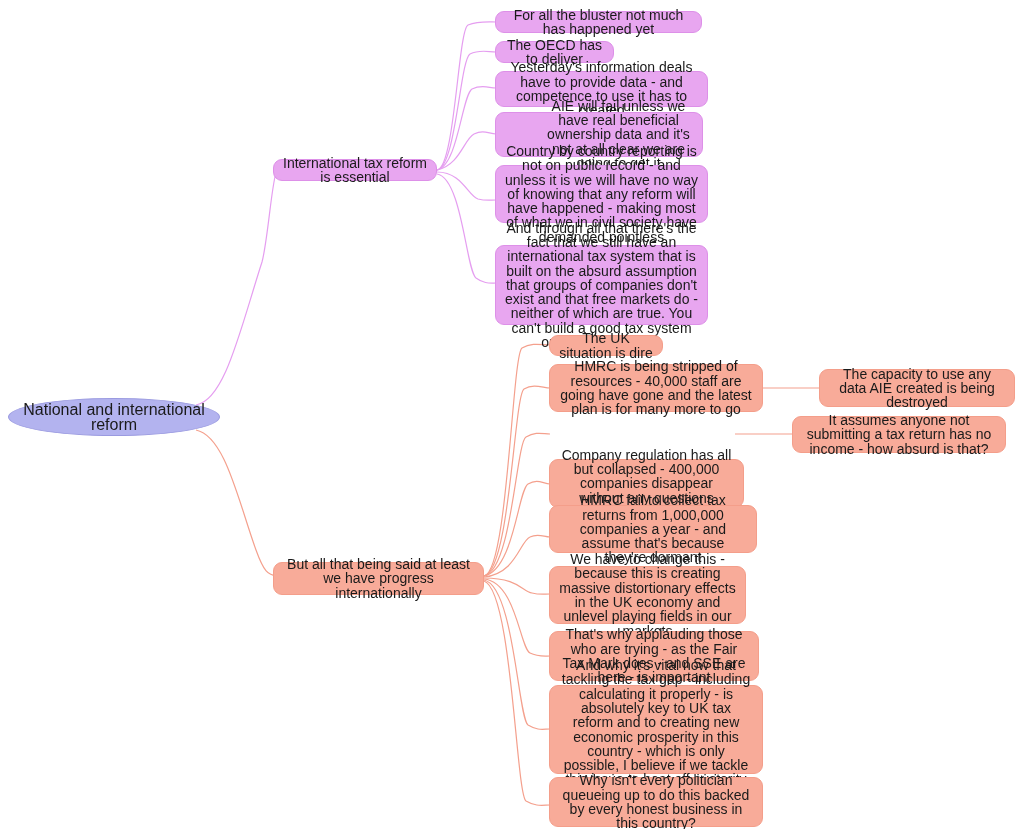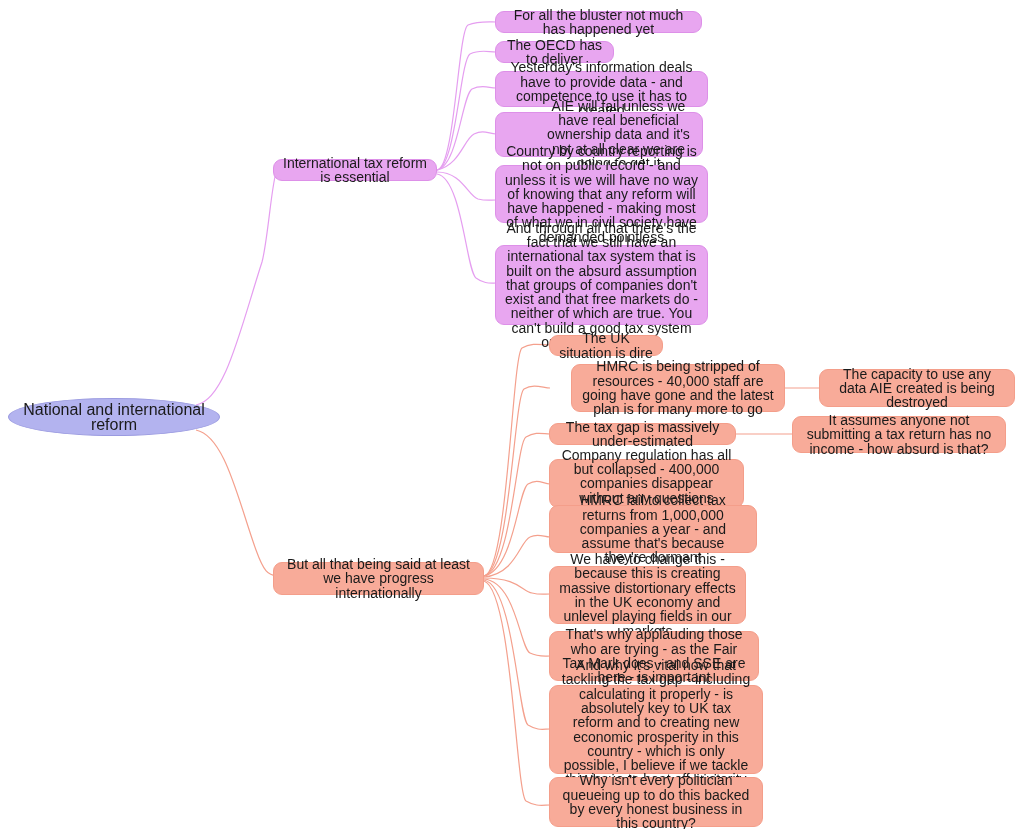--- a/index.html
+++ b/index.html
@@ -139,27 +139,24 @@
   </div>
 
   <div class="node node-salmon" style="left:273px; top:562px; width:211px; height:33px;">
     <span class="node-label">But all that being said at least we have progress internationally</span>
   </div>
 
   <div class="node node-salmon" style="left:549px; top:335px; width:114px; height:21px;">
     <span class="node-label">The UK situation is dire</span>
   </div>
 
-  <div class="node node-salmon" style="left:571px; top:364px; width:214px; height:48px;">
+  <div class="node node-salmon" style="left:549px; top:364px; width:214px; height:48px;">
     <span class="node-label">HMRC is being stripped of resources - 40,000 staff are going have gone and the latest plan is for many more to go</span>
   </div>
 
-  <div class="node node-salmon" style="left:549px; top:423px; width:187px; height:22px;">
-    <span class="node-label">The tax gap is massively under-estimated</span>
-  </div>
 
   <div class="node node-salmon" style="left:549px; top:459px; width:195px; height:49px;">
     <span class="node-label">Company regulation has all but collapsed - 400,000 companies disappear without any questions asked each year</span>
   </div>
 
   <div class="node node-salmon" style="left:549px; top:505px; width:208px; height:48px;">
     <span class="node-label">HMRC fail to collect tax returns from 1,000,000 companies a year - and assume that's because they're dormant</span>
   </div>
 
   <div class="node node-salmon" style="left:549px; top:566px; width:197px; height:58px;">

